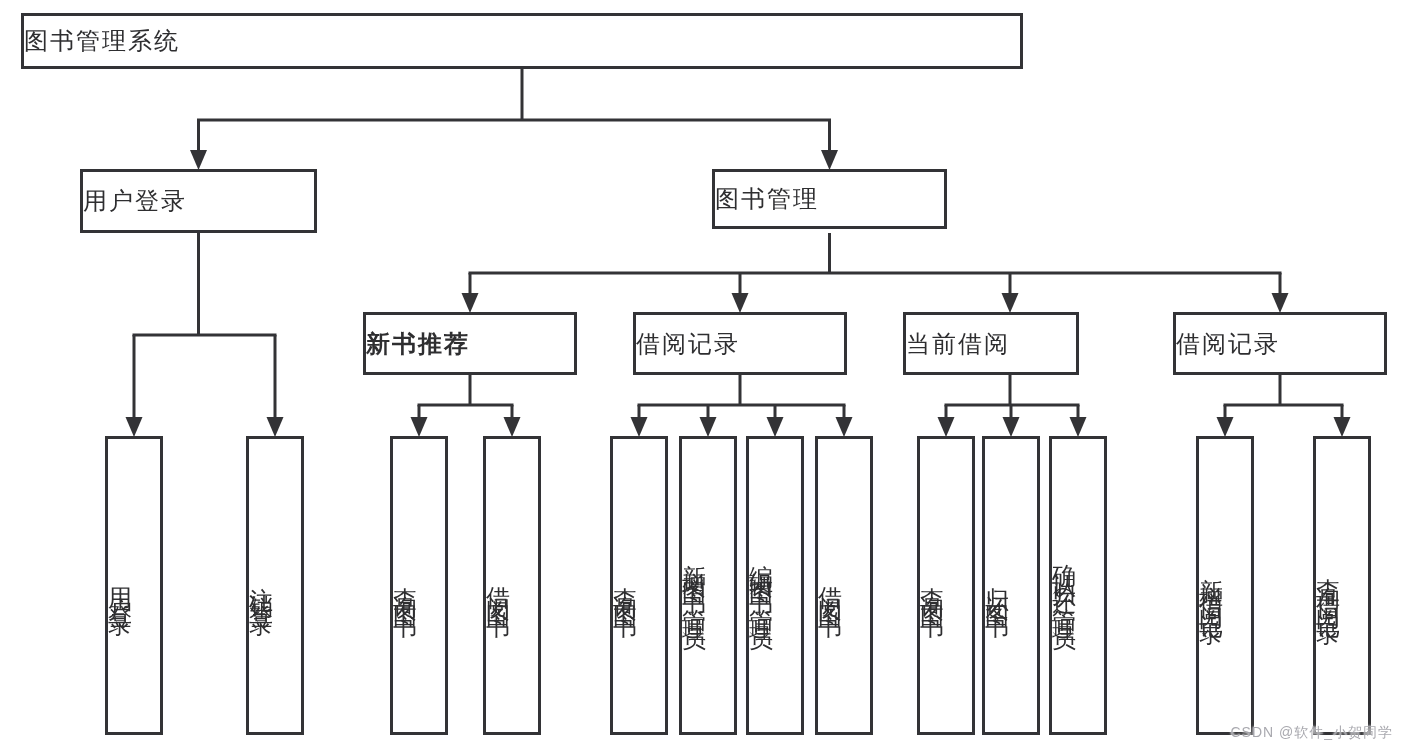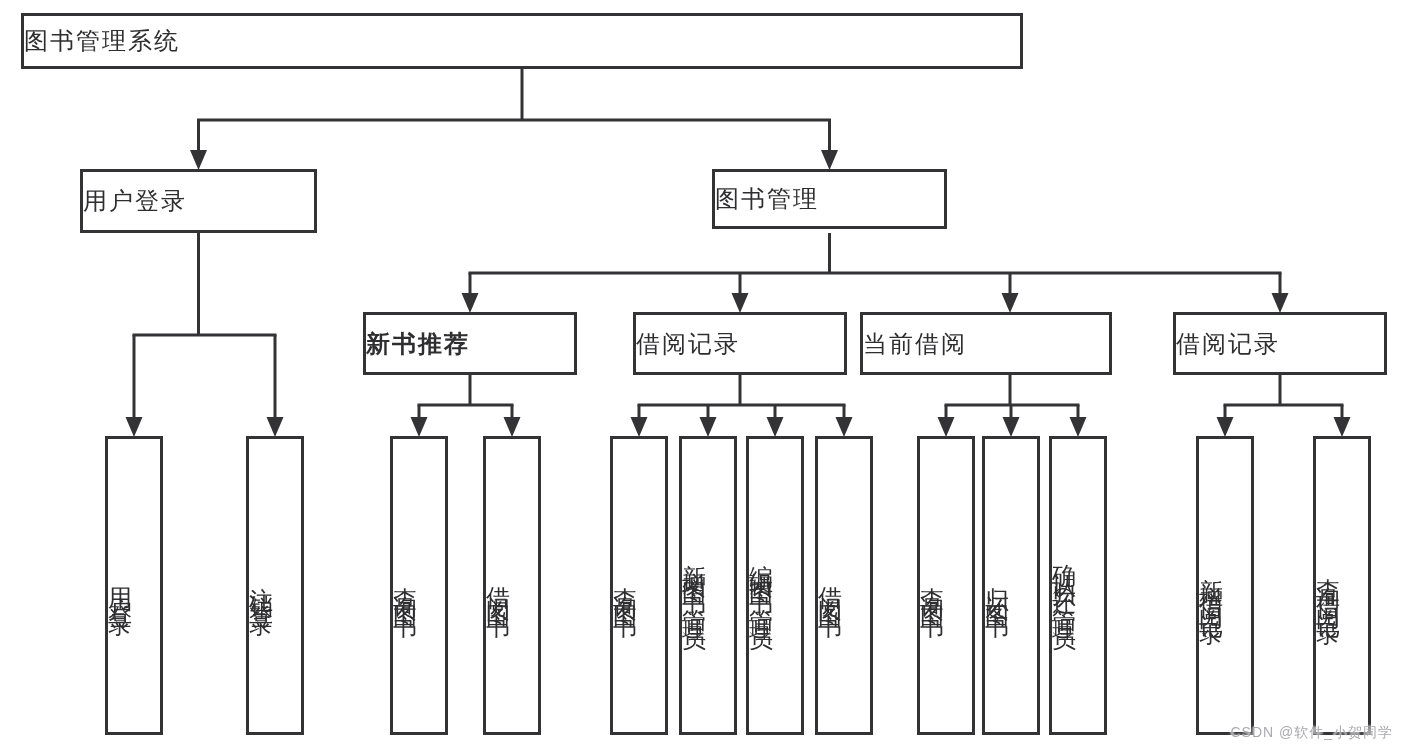--- a/index.html
+++ b/index.html
@@ -131,21 +131,21 @@
     </div>
     <div class="node vert" style="left: 246px; top: 436px; width: 58px; height: 299px;">
       <span class="lbl">注销登录</span>
     </div>
     <div class="node" style="left: 363px; top: 312px; width: 214px; height: 63px; font-weight: bold;">
       <span class="lbl">新书推荐</span>
     </div>
     <div class="node" style="left: 633px; top: 312px; width: 214px; height: 63px;">
       <span class="lbl">借阅记录</span>
     </div>
-    <div class="node" style="left: 860px; top: 312px; width: 252px; height: 63px;">
+    <div class="node" style="left: 903px; top: 312px; width: 176px; height: 63px;">
       <span class="lbl">当前借阅</span>
     </div>
     <div class="node" style="left: 1173px; top: 312px; width: 214px; height: 63px;">
       <span class="lbl">借阅记录</span>
     </div>
     <div class="node vert" style="left: 390px; top: 436px; width: 58px; height: 299px;">
       <span class="lbl">查询图书</span>
     </div>
     <div class="node vert" style="left: 483px; top: 436px; width: 58px; height: 299px;">
       <span class="lbl">借阅图书</span>

